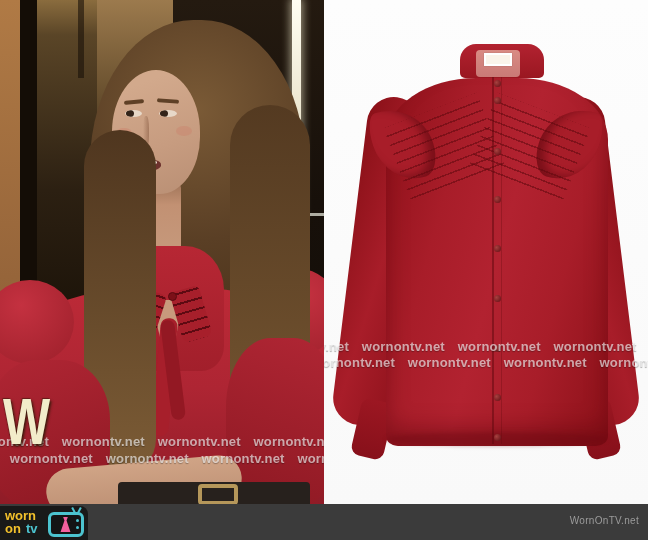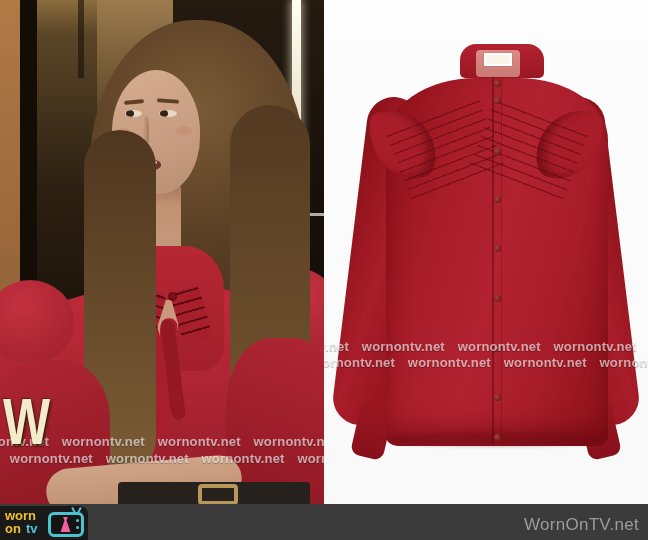--- a/index.html
+++ b/index.html
@@ -126,21 +126,21 @@
     background:rgba(110,8,16,.35);filter:blur(2px);z-index:3;}
 
   .badge{right:6px;top:9px;width:46px;height:46px;border-radius:50%;
     background:var(--badge-teal,#2ea9b6);color:#fff;z-index:30;
     display:flex;position:absolute;flex-direction:column;align-items:center;justify-content:center;
     font-size:11.5px;line-height:12.5px;box-shadow:0 1px 2px rgba(0,0,0,.15);}
   .badge span{position:static;}
 
   
   .bottom-bar{left:0;top:504px;width:648px;height:36px;background:var(--footer-bar,#3b3b3b);z-index:40;}
-  .site-name{right:9px;top:11px;font-size:17px;letter-spacing:.3px;color:var(--footer-text,#9b9b9b);}
+  .site-name{right:9px;top:11px;font-size:10px;letter-spacing:.3px;color:var(--footer-text,#9b9b9b);}
   .logo-box{left:0;top:506px;width:88px;height:34px;background:#191919;border-radius:0 8px 0 0;z-index:41;}
   .logo-words{left:5px;top:3px;width:40px;height:28px;font-weight:bold;line-height:13px;font-size:13px;}
   .logo-w1{left:0;top:0;color:var(--logo-yellow,#f3c12c);}
   .logo-w2{left:0;top:13px;color:var(--logo-yellow,#f3c12c);}
   .logo-w3{left:21px;top:13px;color:var(--logo-teal,#4cc3cf);}
   .tv-icon{left:48px;top:6px;width:36px;height:25px;border:3px solid var(--logo-teal,#4cc3cf);border-radius:6px;background:#141414;}
   .ant-l{left:22px;top:-8px;width:2px;height:8px;background:var(--logo-teal,#4cc3cf);transform:rotate(-28deg);}
   .ant-r{left:27px;top:-8px;width:2px;height:8px;background:var(--logo-teal,#4cc3cf);transform:rotate(28deg);}
   .tv-knob{right:2px;width:3px;height:3px;border-radius:50%;background:var(--logo-teal,#4cc3cf);}
   .knob-1{top:4px;} .knob-2{top:11px;}

